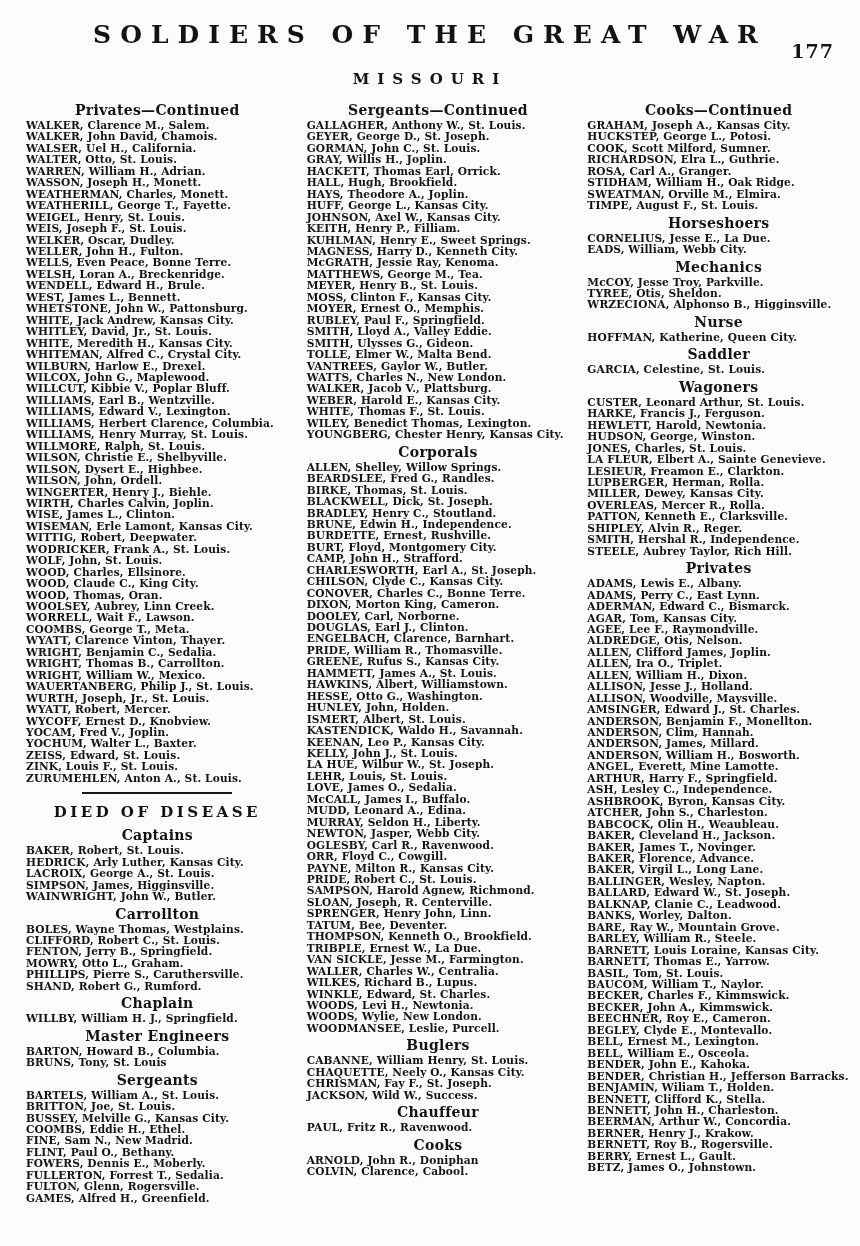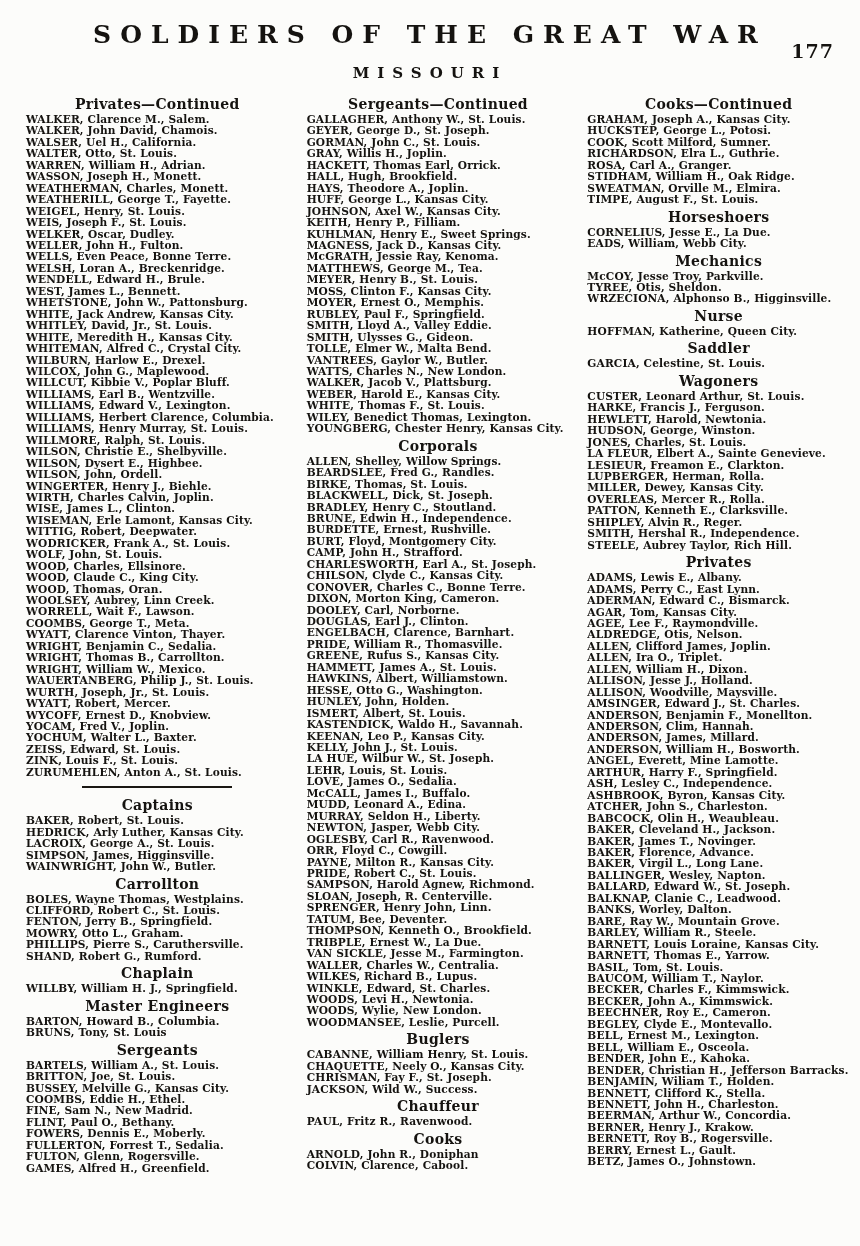--- a/index.html
+++ b/index.html
@@ -16,21 +16,21 @@
   .title{
     display:inline-block;
     font-size:25px;font-weight:700;letter-spacing:9px;
     white-space:nowrap;
   }
   .page-num{
     position:absolute;top:40px;right:26px;
     font-size:19px;font-weight:700;letter-spacing:1px;
   }
   .subtitle{
-    text-align:center;margin-top:15px;
+    text-align:center;margin-top:21px;
     font-size:15px;font-weight:700;letter-spacing:8px;
   }
   .columns{
     display:flex;
     padding:14px 10px 0 26px;
     gap:18px;
   }
   .col{flex:1 1 0;min-width:0;}
   .sec-heading{
     text-align:center;
@@ -120,20 +120,21 @@
         <p class="entry">WAUERTANBERG, Philip J., St. Louis.</p>
         <p class="entry">WURTH, Joseph, Jr., St. Louis.</p>
         <p class="entry">WYATT, Robert, Mercer.</p>
         <p class="entry">WYCOFF, Ernest D., Knobview.</p>
         <p class="entry">YOCAM, Fred V., Joplin.</p>
         <p class="entry">YOCHUM, Walter L., Baxter.</p>
         <p class="entry">ZEISS, Edward, St. Louis.</p>
         <p class="entry">ZINK, Louis F., St. Louis.</p>
         <p class="entry">ZURUMEHLEN, Anton A., St. Louis.</p>
         <hr class="divider">
+        <div class="sec-heading major">DIED OF DISEASE</div>
         <div class="sec-heading">Captains</div>
         <p class="entry">BAKER, Robert, St. Louis.</p>
         <p class="entry">HEDRICK, Arly Luther, Kansas City.</p>
         <p class="entry">LACROIX, George A., St. Louis.</p>
         <p class="entry">SIMPSON, James, Higginsville.</p>
         <p class="entry">WAINWRIGHT, John W., Butler.</p>
         <div class="sec-heading">Carrollton</div>
         <p class="entry">BOLES, Wayne Thomas, Westplains.</p>
         <p class="entry">CLIFFORD, Robert C., St. Louis.</p>
         <p class="entry">FENTON, Jerry B., Springfield.</p>
@@ -163,21 +164,21 @@
         <p class="entry">GEYER, George D., St. Joseph.</p>
         <p class="entry">GORMAN, John C., St. Louis.</p>
         <p class="entry">GRAY, Willis H., Joplin.</p>
         <p class="entry">HACKETT, Thomas Earl, Orrick.</p>
         <p class="entry">HALL, Hugh, Brookfield.</p>
         <p class="entry">HAYS, Theodore A., Joplin.</p>
         <p class="entry">HUFF, George L., Kansas City.</p>
         <p class="entry">JOHNSON, Axel W., Kansas City.</p>
         <p class="entry">KEITH, Henry P., Filliam.</p>
         <p class="entry">KUHLMAN, Henry E., Sweet Springs.</p>
-        <p class="entry">MAGNESS, Jack D., Kansas City.</p>
+        <p class="entry">MAGNESS, Harry D., Kenneth City.</p>
         <p class="entry">McGRATH, Jessie Ray, Kenoma.</p>
         <p class="entry">MATTHEWS, George M., Tea.</p>
         <p class="entry">MEYER, Henry B., St. Louis.</p>
         <p class="entry">MOSS, Clinton F., Kansas City.</p>
         <p class="entry">MOYER, Ernest O., Memphis.</p>
         <p class="entry">RUBLEY, Paul F., Springfield.</p>
         <p class="entry">SMITH, Lloyd A., Valley Eddie.</p>
         <p class="entry">SMITH, Ulysses G., Gideon.</p>
         <p class="entry">TOLLE, Elmer W., Malta Bend.</p>
         <p class="entry">VANTREES, Gaylor W., Butler.</p>

